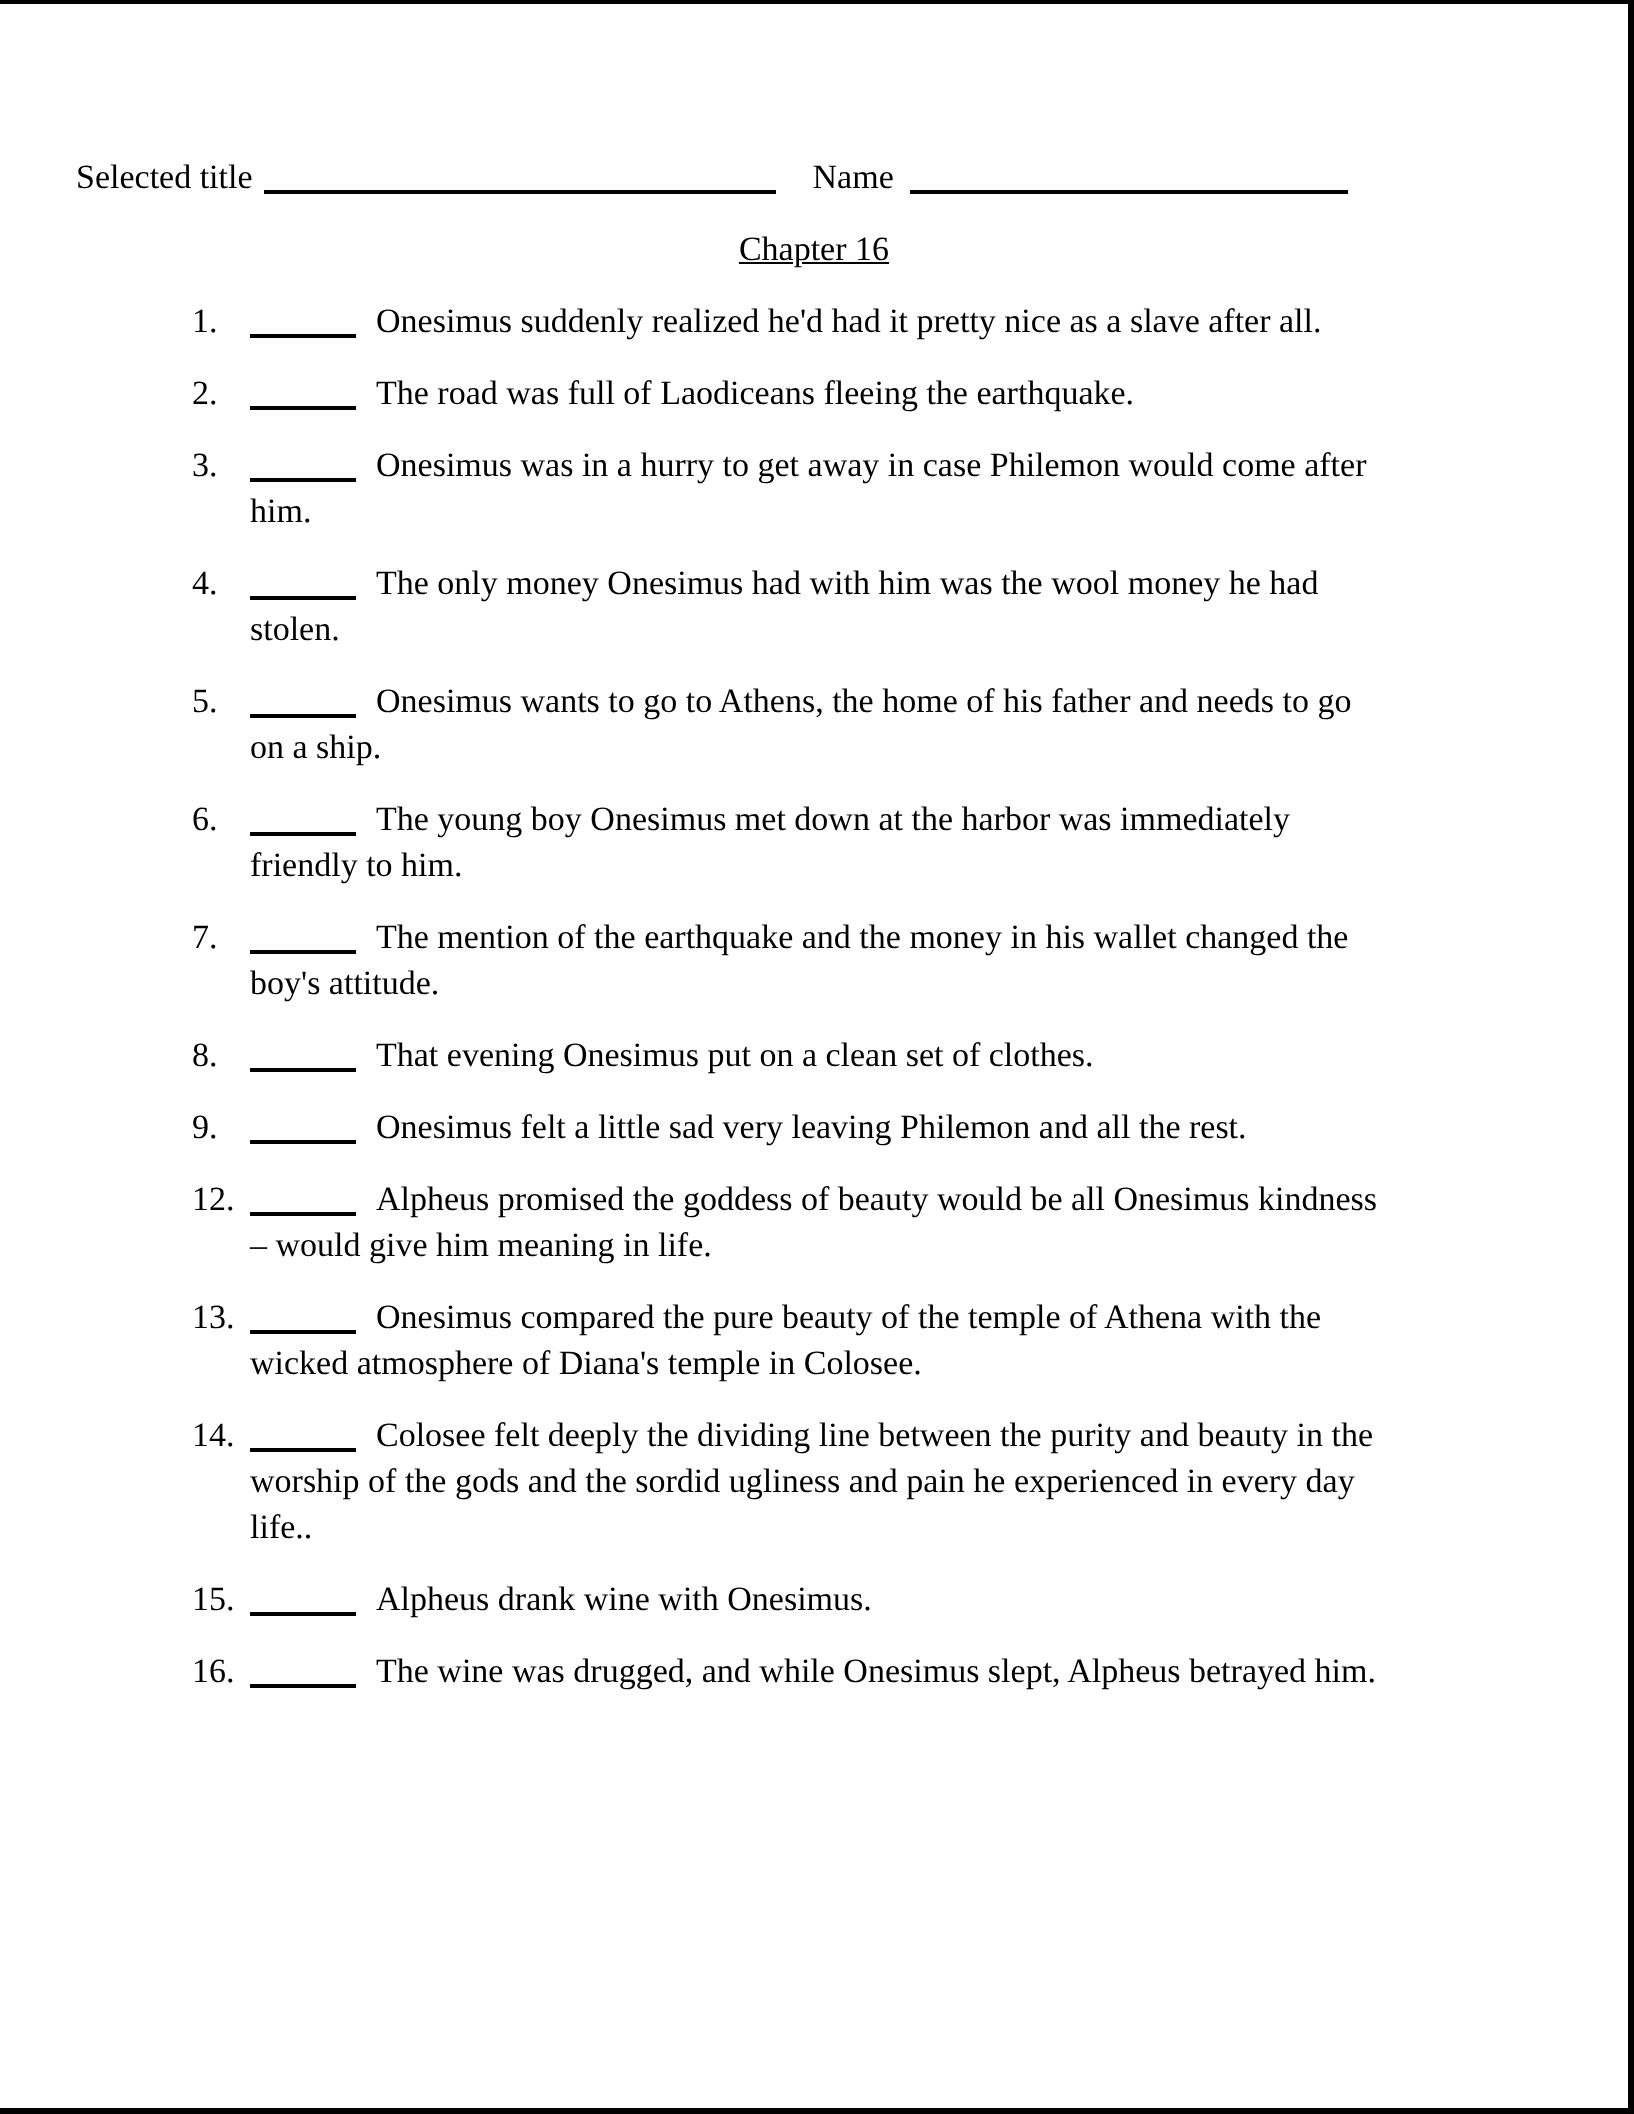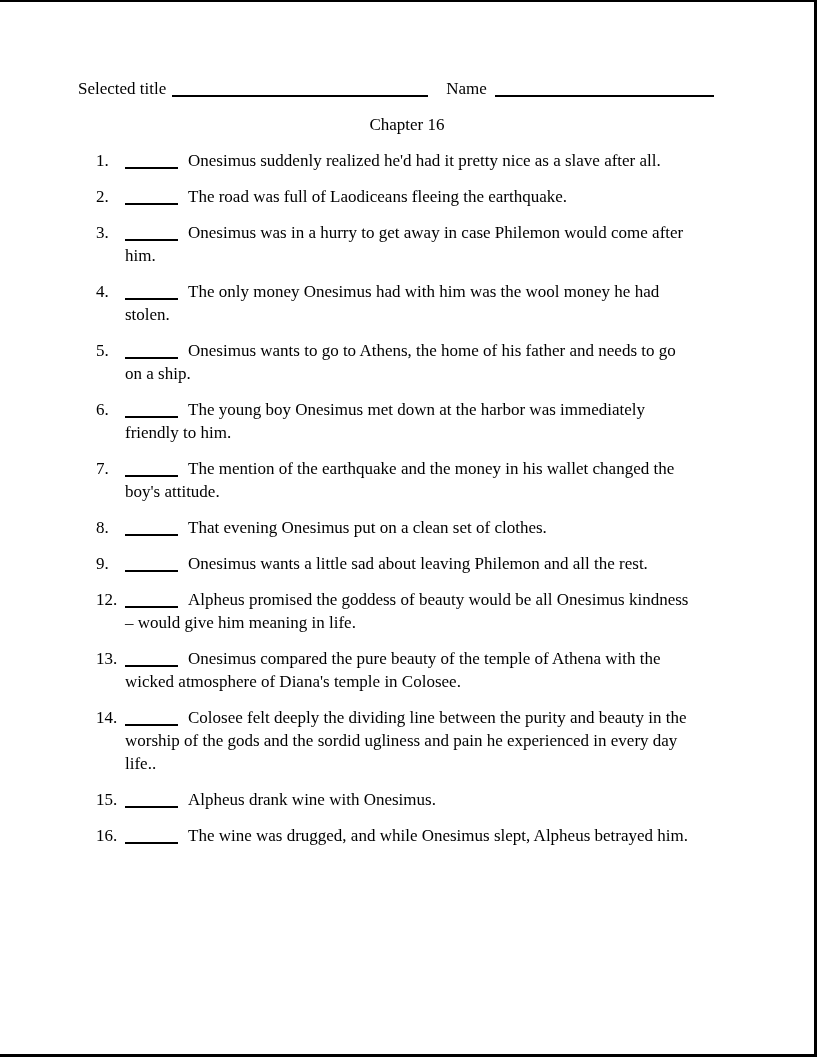--- a/index.html
+++ b/index.html
@@ -17,41 +17,42 @@
     font-family: "Liberation Serif", serif;
     font-size: 17px;
     line-height: 23px;
     border-top: 2px solid #000000;
     border-right: 3px solid #000000;
     border-bottom: 3px solid #000000;
     padding-top: 75px;
     overflow: hidden;
   }
   .header-row {
-    margin-left: 78px;
+    margin-left: 38px;
     white-space: nowrap;
   }
   .blank {
     display: inline-block;
     border-bottom: 2px solid #000000;
     height: 15px;
     vertical-align: -3px;
   }
   .blank.selected-title-blank {
     width: 256px;
     margin-left: 6px;
     margin-right: 18px;
   }
   .blank.name-blank {
     width: 219px;
     margin-left: 8px;
   }
   .chapter-title {
     margin-top: 13px;
     text-align: center;
+    text-decoration: underline;
   }
   .items {
     margin-top: 13px;
   }
   .item {
     margin-left: 96px;
     margin-right: 120px;
     margin-bottom: 13px;
     padding-left: 29px;
     text-indent: -29px;
@@ -104,21 +105,21 @@
 
     <div class="item">
       <span class="num">7.</span><span class="blank answer-blank"></span><span class="stmt">The mention of the earthquake and the money in his wallet changed the boy's attitude.</span>
     </div>
 
     <div class="item">
       <span class="num">8.</span><span class="blank answer-blank"></span><span class="stmt">That evening Onesimus put on a clean set of clothes.</span>
     </div>
 
     <div class="item">
-      <span class="num">9.</span><span class="blank answer-blank"></span><span class="stmt">Onesimus wants a little sad about leaving Philemon and all the rest.</span>
+      <span class="num">9.</span><span class="blank answer-blank"></span><span class="stmt">Onesimus felt a little sad very leaving Philemon and all the rest.</span>
     </div>
 
 
 
     <div class="item">
       <span class="num">12.</span><span class="blank answer-blank"></span><span class="stmt">Alpheus promised the goddess of beauty would be all Onesimus kindness – would give him meaning in life.</span>
     </div>
 
     <div class="item">
       <span class="num">13.</span><span class="blank answer-blank"></span><span class="stmt">Onesimus compared the pure beauty of the temple of Athena with the wicked atmosphere of Diana's temple in Colosee.</span>

